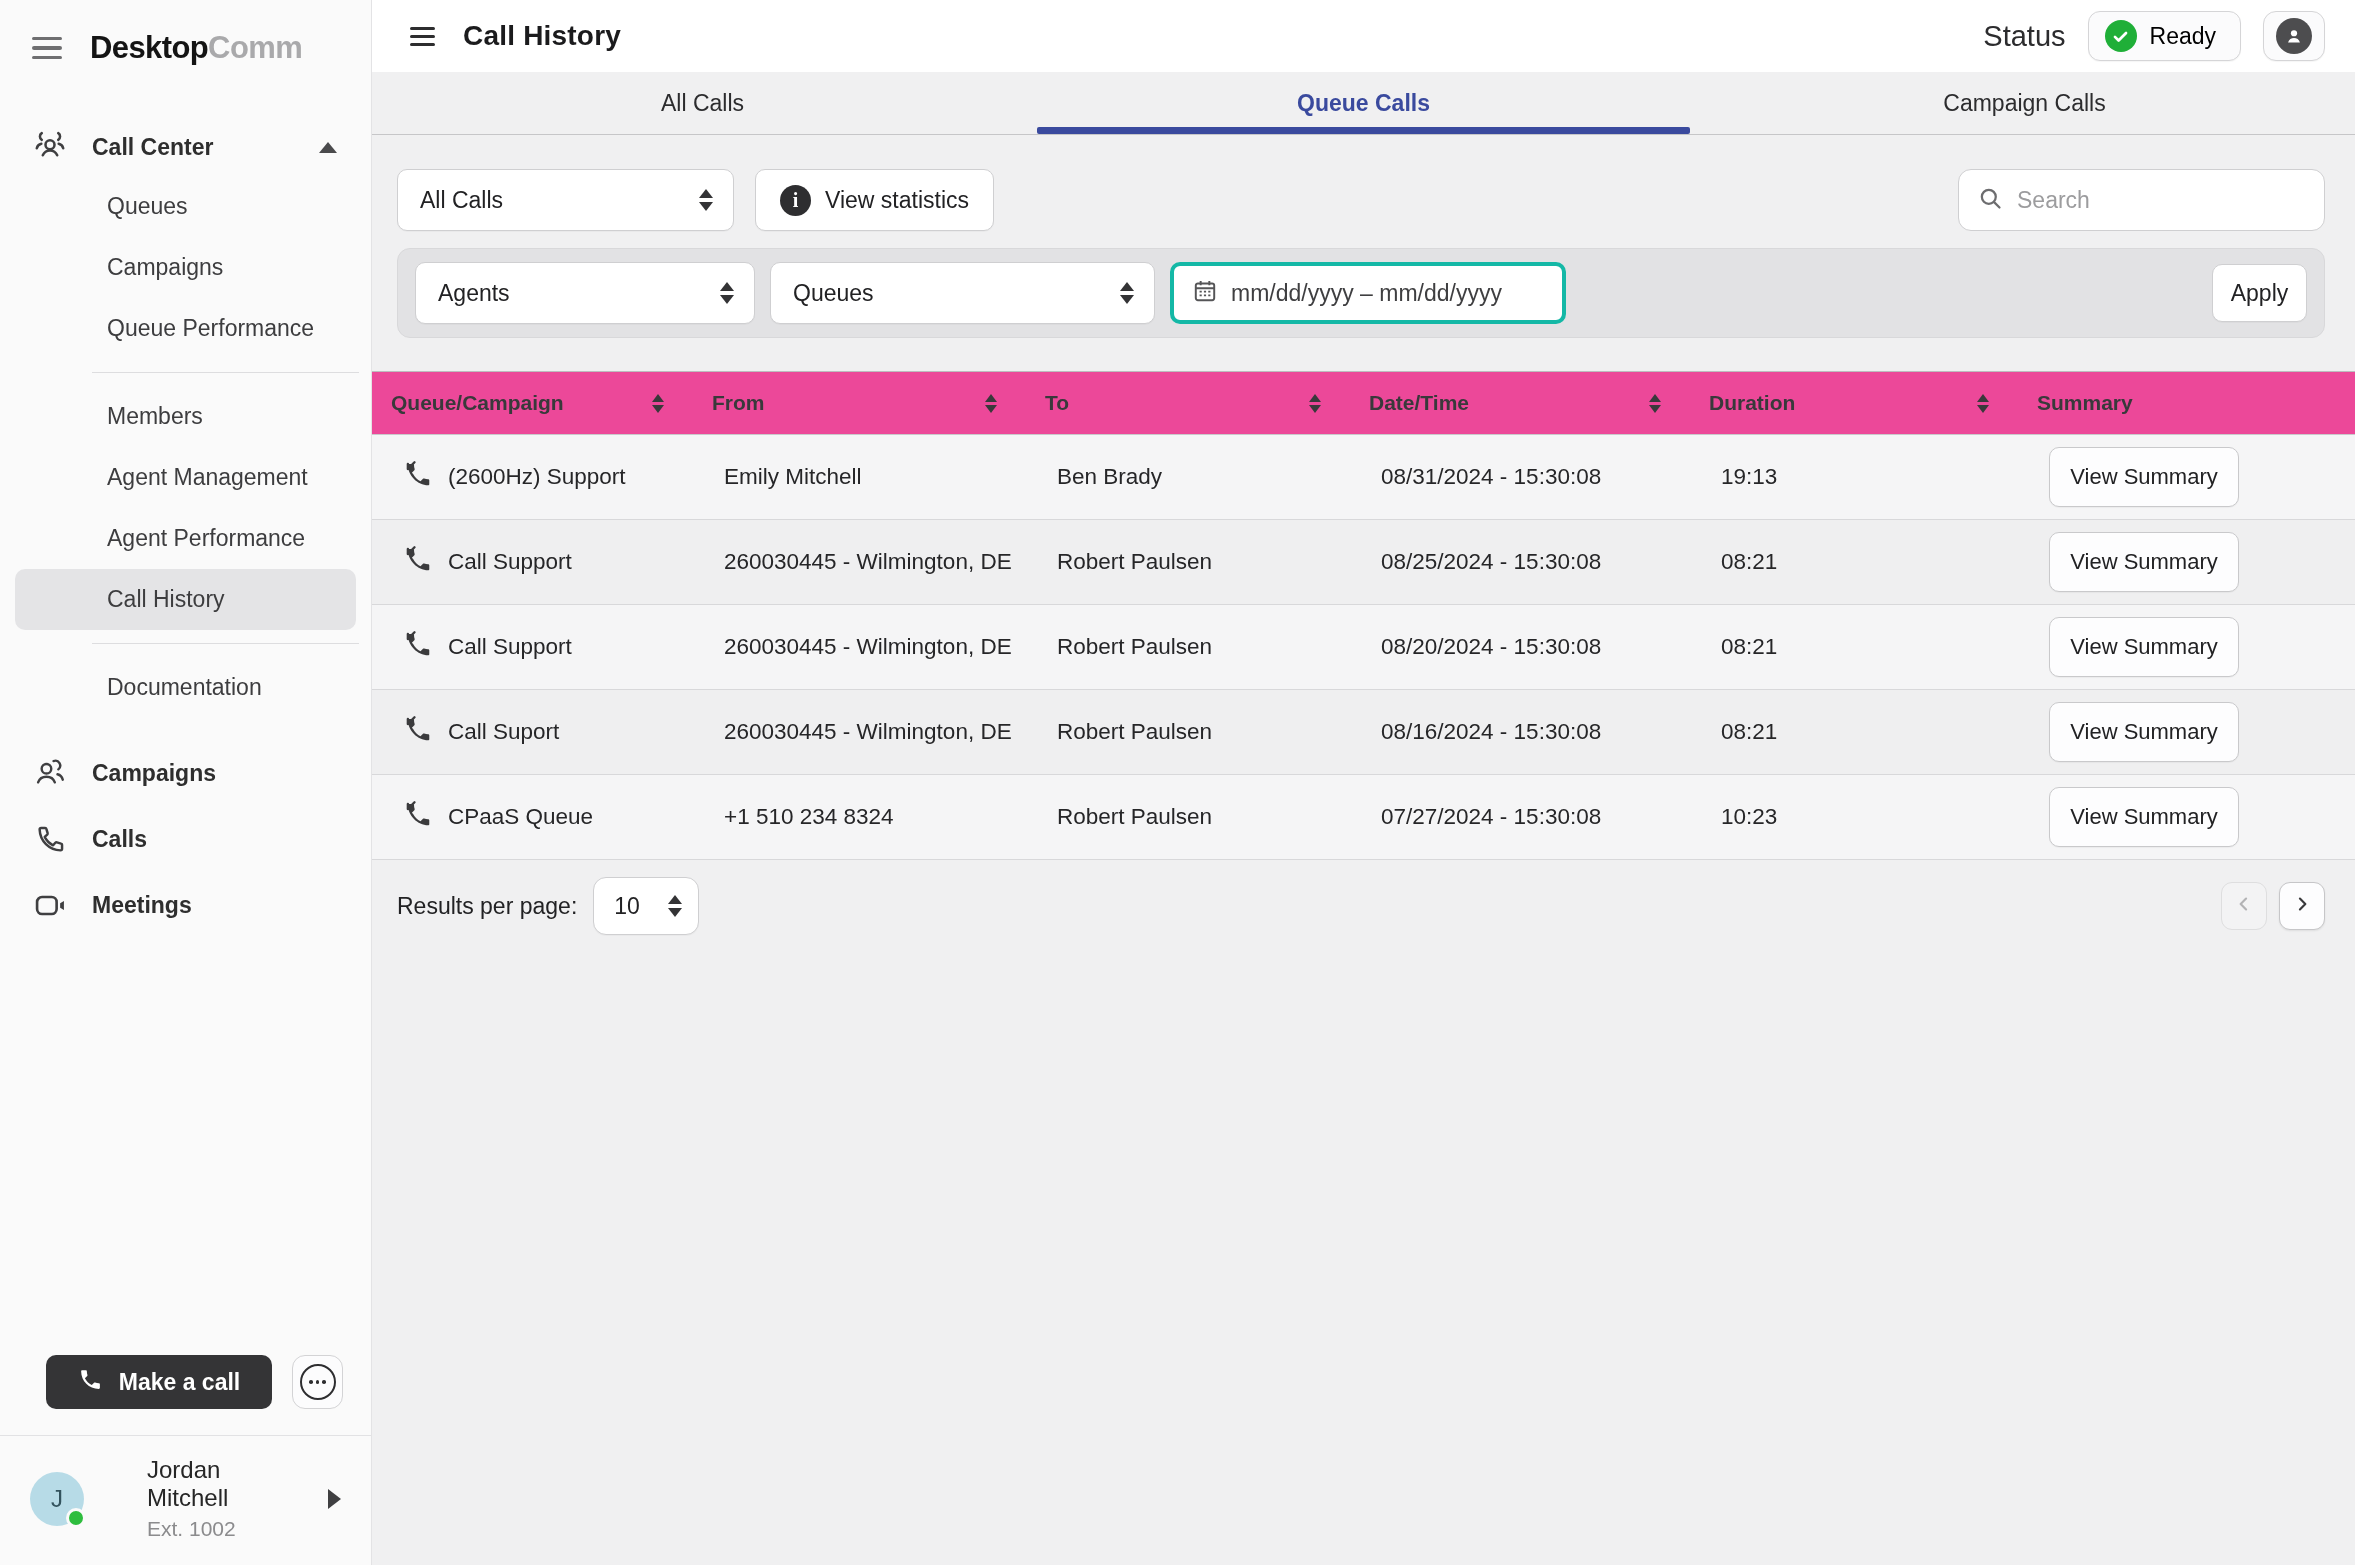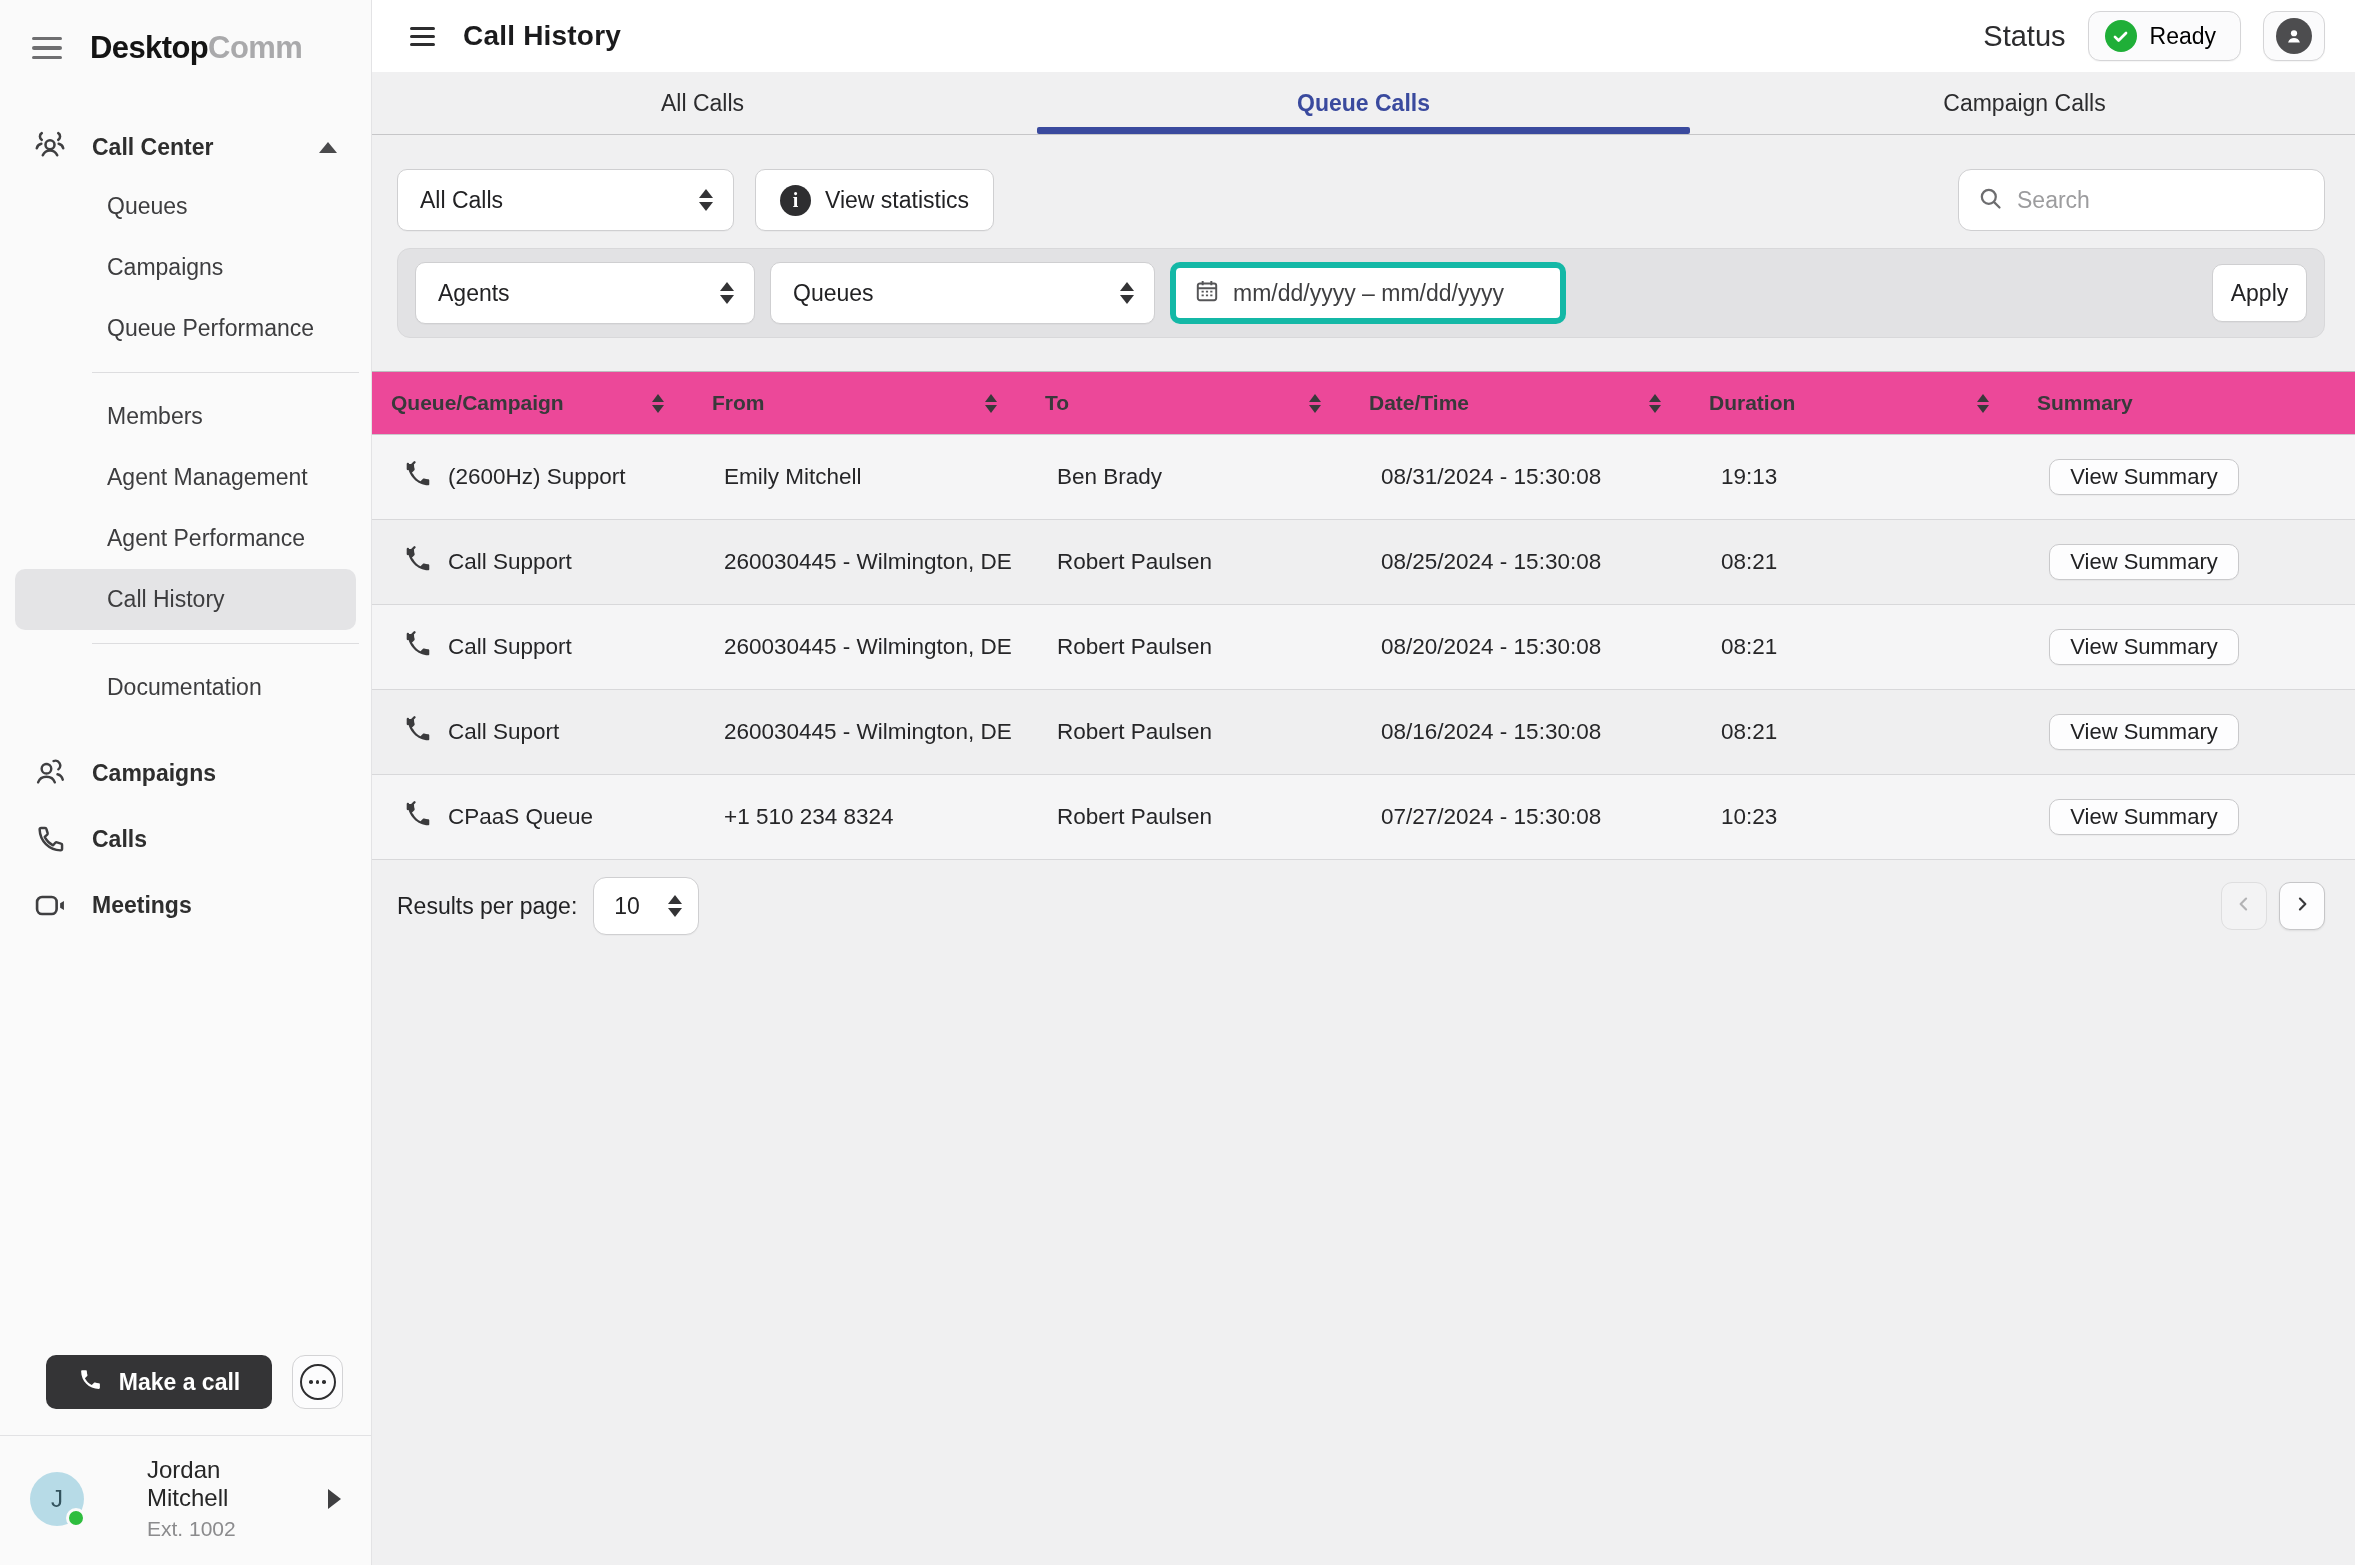--- a/index.html
+++ b/index.html
@@ -100,21 +100,21 @@
                font-size:20px; font-weight:bold; font-family:"Liberation Serif", serif;
                display:flex; align-items:center; justify-content:center; }
   .search-box { margin-left:auto; width:367px; height:62px; background:#fff; border:1px solid #cfcfd1;
                 border-radius:13px; display:flex; align-items:center; gap:13px; padding:0 18px; }
   .search-box input { border:none; outline:none; flex:1; font-size:23px; font-family:inherit;
                       color:#2b2b2b; background:transparent; }
   .search-box input::placeholder { color:#9c9c9e; }
 
   .filterbar { margin:17px 30px 0 25px; background:#e2e2e4; border:1px solid #d8d8da; border-radius:13px;
                height:90px; display:flex; align-items:center; padding:0 17px; gap:15px; }
-  .date-input { width:396px; height:62px; background:#fff; border:6px solid #14b8a6; border-radius:10px;
+  .date-input { width:396px; height:62px; background:#fff; border:4px solid #14b8a6; border-radius:10px;
                 display:flex; align-items:center; gap:13px; padding:0 18px; }
   .date-input input { border:none; outline:none; flex:1; font-size:23px; font-family:inherit;
                       color:#2b2b2b; background:transparent; }
   .date-input input::placeholder { color:#3f3f41; }
   .apply-btn { margin-left:auto; width:95px; justify-content:center; padding:0; height:58px; }
 
   
   .table { margin-top:33px; }
   .thead { display:grid; grid-template-columns:321px 333px 324px 340px 328px 1fr;
            background:#ec4899; border-top:1px solid #bdbdbf; border-bottom:1px solid #c9c9cb;
@@ -123,21 +123,21 @@
         font-size:21px; font-weight:bold; color:#39393b; }
   .th .sort { display:flex; flex-direction:column; gap:3px; cursor:pointer; }
   .th .sort b { width:0; height:0; border-left:6px solid transparent; border-right:6px solid transparent; }
   .th .sort .up { border-bottom:8px solid #39393b; }
   .th .sort .dn { border-top:8px solid #39393b; }
   .trow { display:grid; grid-template-columns:321px 333px 324px 340px 328px 1fr; align-items:center;
           height:85px; padding-left:31px; border-bottom:1px solid #d8d8da; font-size:22.5px; color:#262628; }
   .trow:nth-child(odd) { background:#f5f5f6; }
   .trow:nth-child(even) { background:#efeff0; }
   .qcell { display:flex; align-items:center; gap:15px; }
-  .view-btn { height:36px; width:190px; background:#fdfdfe; border:1px solid #c9c9cb; border-radius:10px;
+  .view-btn { height:60px; width:190px; background:#fdfdfe; border:1px solid #c9c9cb; border-radius:10px;
               font-size:22px; color:#222224; font-family:inherit; cursor:pointer;
               box-shadow:0 1px 1px rgba(0,0,0,0.04); }
 
   
   .pager { display:flex; align-items:center; margin:17px 30px 0 25px; }
   .pager-label { font-size:23px; color:#222224; }
   .pp-select { margin-left:16px; width:106px; height:58px; padding:0 16px 0 20px; border-radius:13px; }
   .pager-nav { margin-left:auto; display:flex; gap:12px; }
   .pg-btn { width:46px; height:48px; border-radius:11px; display:flex; align-items:center;
             justify-content:center; }

